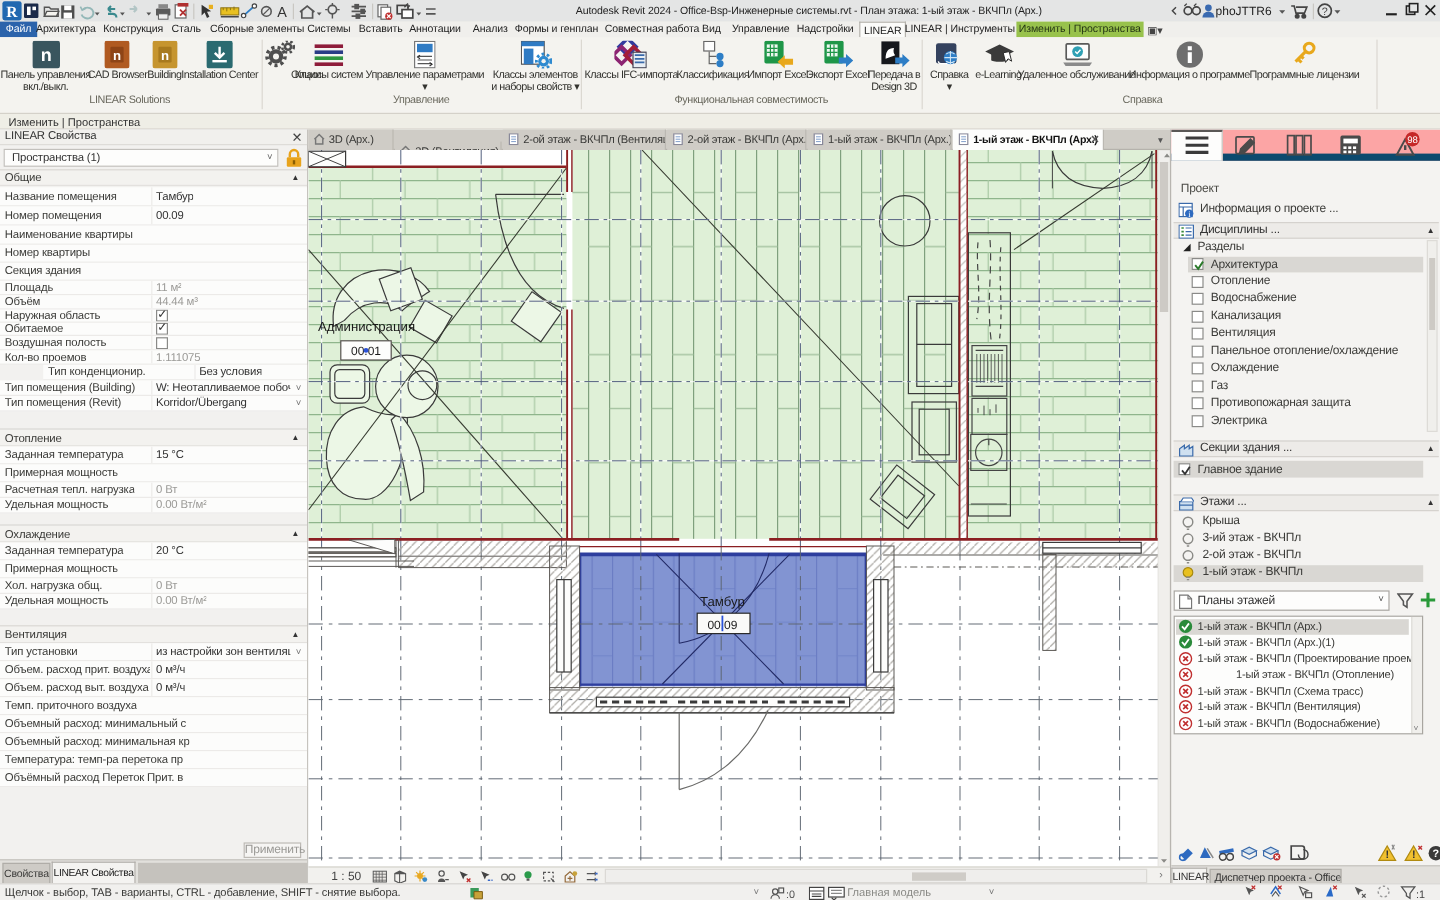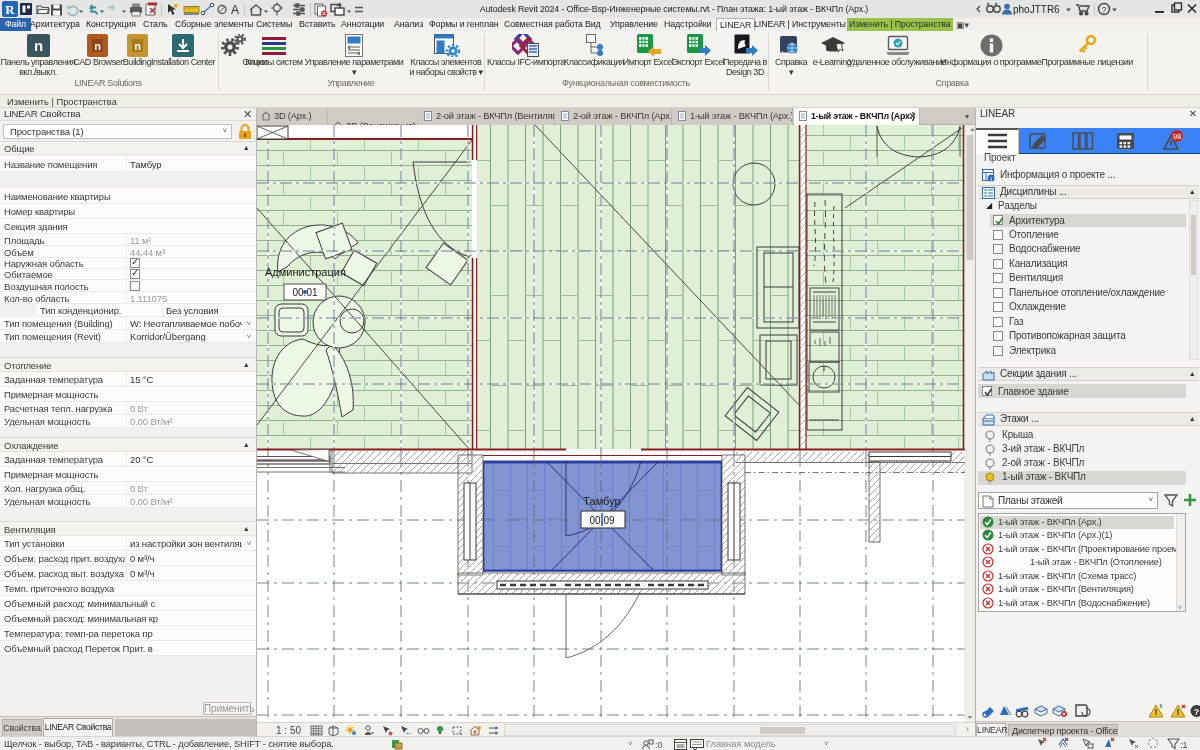--- a/index.html
+++ b/index.html
@@ -322,20 +322,25 @@
     </svg>
   <div class="lsech" style="top:33px;height:14px;">
       <span style="position:absolute;left:4px;top:1px;">Общие</span>
       <span style="position:absolute;right:8px;top:1px;font-size:8px;color:#333;">▴</span>
     </div>
   <div class="lrow" style="top:48px;height:16px;">
       <div class="colsep"></div>
       <span class="lab">Название помещения</span>
       <span class="val">Тамбур</span>
     </div>
+  <div class="lrow" style="top:64px;height:16px;">
+      <div class="colsep"></div>
+      <span class="lab">Номер помещения</span>
+      <span class="val">00.09</span>
+    </div>
   <div class="lrow" style="top:80px;height:16px;">
       <span class="lab" style="max-width:246px;">Наименование квартиры</span>
     </div>
   <div class="lrow" style="top:96px;height:15px;">
       <span class="lab" style="max-width:246px;">Номер квартиры</span>
     </div>
   <div class="lrow" style="top:111px;height:15px;">
       <span class="lab" style="max-width:246px;">Секция здания</span>
     </div>
   <div class="lrow" style="top:126px;height:12px;">
@@ -358,21 +363,21 @@
       <span class="lab">Обитаемое</span>
       <span class="cbx ck"></span>
     </div>
   <div class="lrow" style="top:172px;height:12px;">
       <div class="colsep"></div>
       <span class="lab">Воздушная полость</span>
       <span class="cbx"></span>
     </div>
   <div class="lrow" style="top:184px;height:12px;">
       <div class="colsep"></div>
-      <span class="lab">Кол-во область</span>
+      <span class="lab">Кол-во проемов</span>
       <span class="val gray">1.111075</span>
     </div>
   <div class="lrow" style="top:196px;height:13px;margin-left:36px;">
       <div class="colsep"></div>
       <span class="lab">Тип конденционир.</span>
       <span class="val">Без условия</span>
       <span class="ddar">˅</span>
     </div>
   <div class="lrow" style="top:209px;height:13px;">
       <div class="colsep"></div>
@@ -742,21 +747,21 @@
     </div>
     <span style="position:absolute;right:6px;top:1px;color:#777;font-size:9px;">›</span>
   </div>
 </div>
 
 <div id="rpanel">
   <div style="position:absolute;left:0;top:0;width:225px;height:13px;">
     <span style="position:absolute;left:4px;top:0;">LINEAR</span>
     <span style="position:absolute;right:4px;top:0;color:#444;">✕</span>
   </div>
-  <div style="position:absolute;left:0;top:20px;width:225px;height:26px;background:#3b82f6;border-bottom:1px solid #0c4a6e;">
+  <div style="position:absolute;left:0;top:0;width:225px;height:26px;background:#fca5a5;border-bottom:6px solid #0c4a6e;">
     <div style="position:absolute;left:0px;top:0px;width:43px;height:26px;background:#fdfdfc;border-top:2px solid #5a5856;border-right:1px solid #c5c2bd;"></div>
     <svg width="225" height="26" style="position:absolute;left:0;top:0;">
       <path d="M12,7 h19 M12,13 h19 M12,19 h19" stroke="#3a3a3a" stroke-width="2.6"></path>
       <g stroke="#4a4a4a" stroke-width="1.4" fill="none">
           <rect x="54" y="6" width="15" height="14" rx="1"></rect>
           <path d="M58,16 l8,-8 3,3 -8,8 -4,1 z" fill="#4a4a4a"></path>
         </g>
       <g stroke="#4a4a4a" stroke-width="1.4" fill="none">
           <rect x="97" y="5" width="5.5" height="16"></rect>
           <rect x="104" y="5" width="5.5" height="16"></rect>

